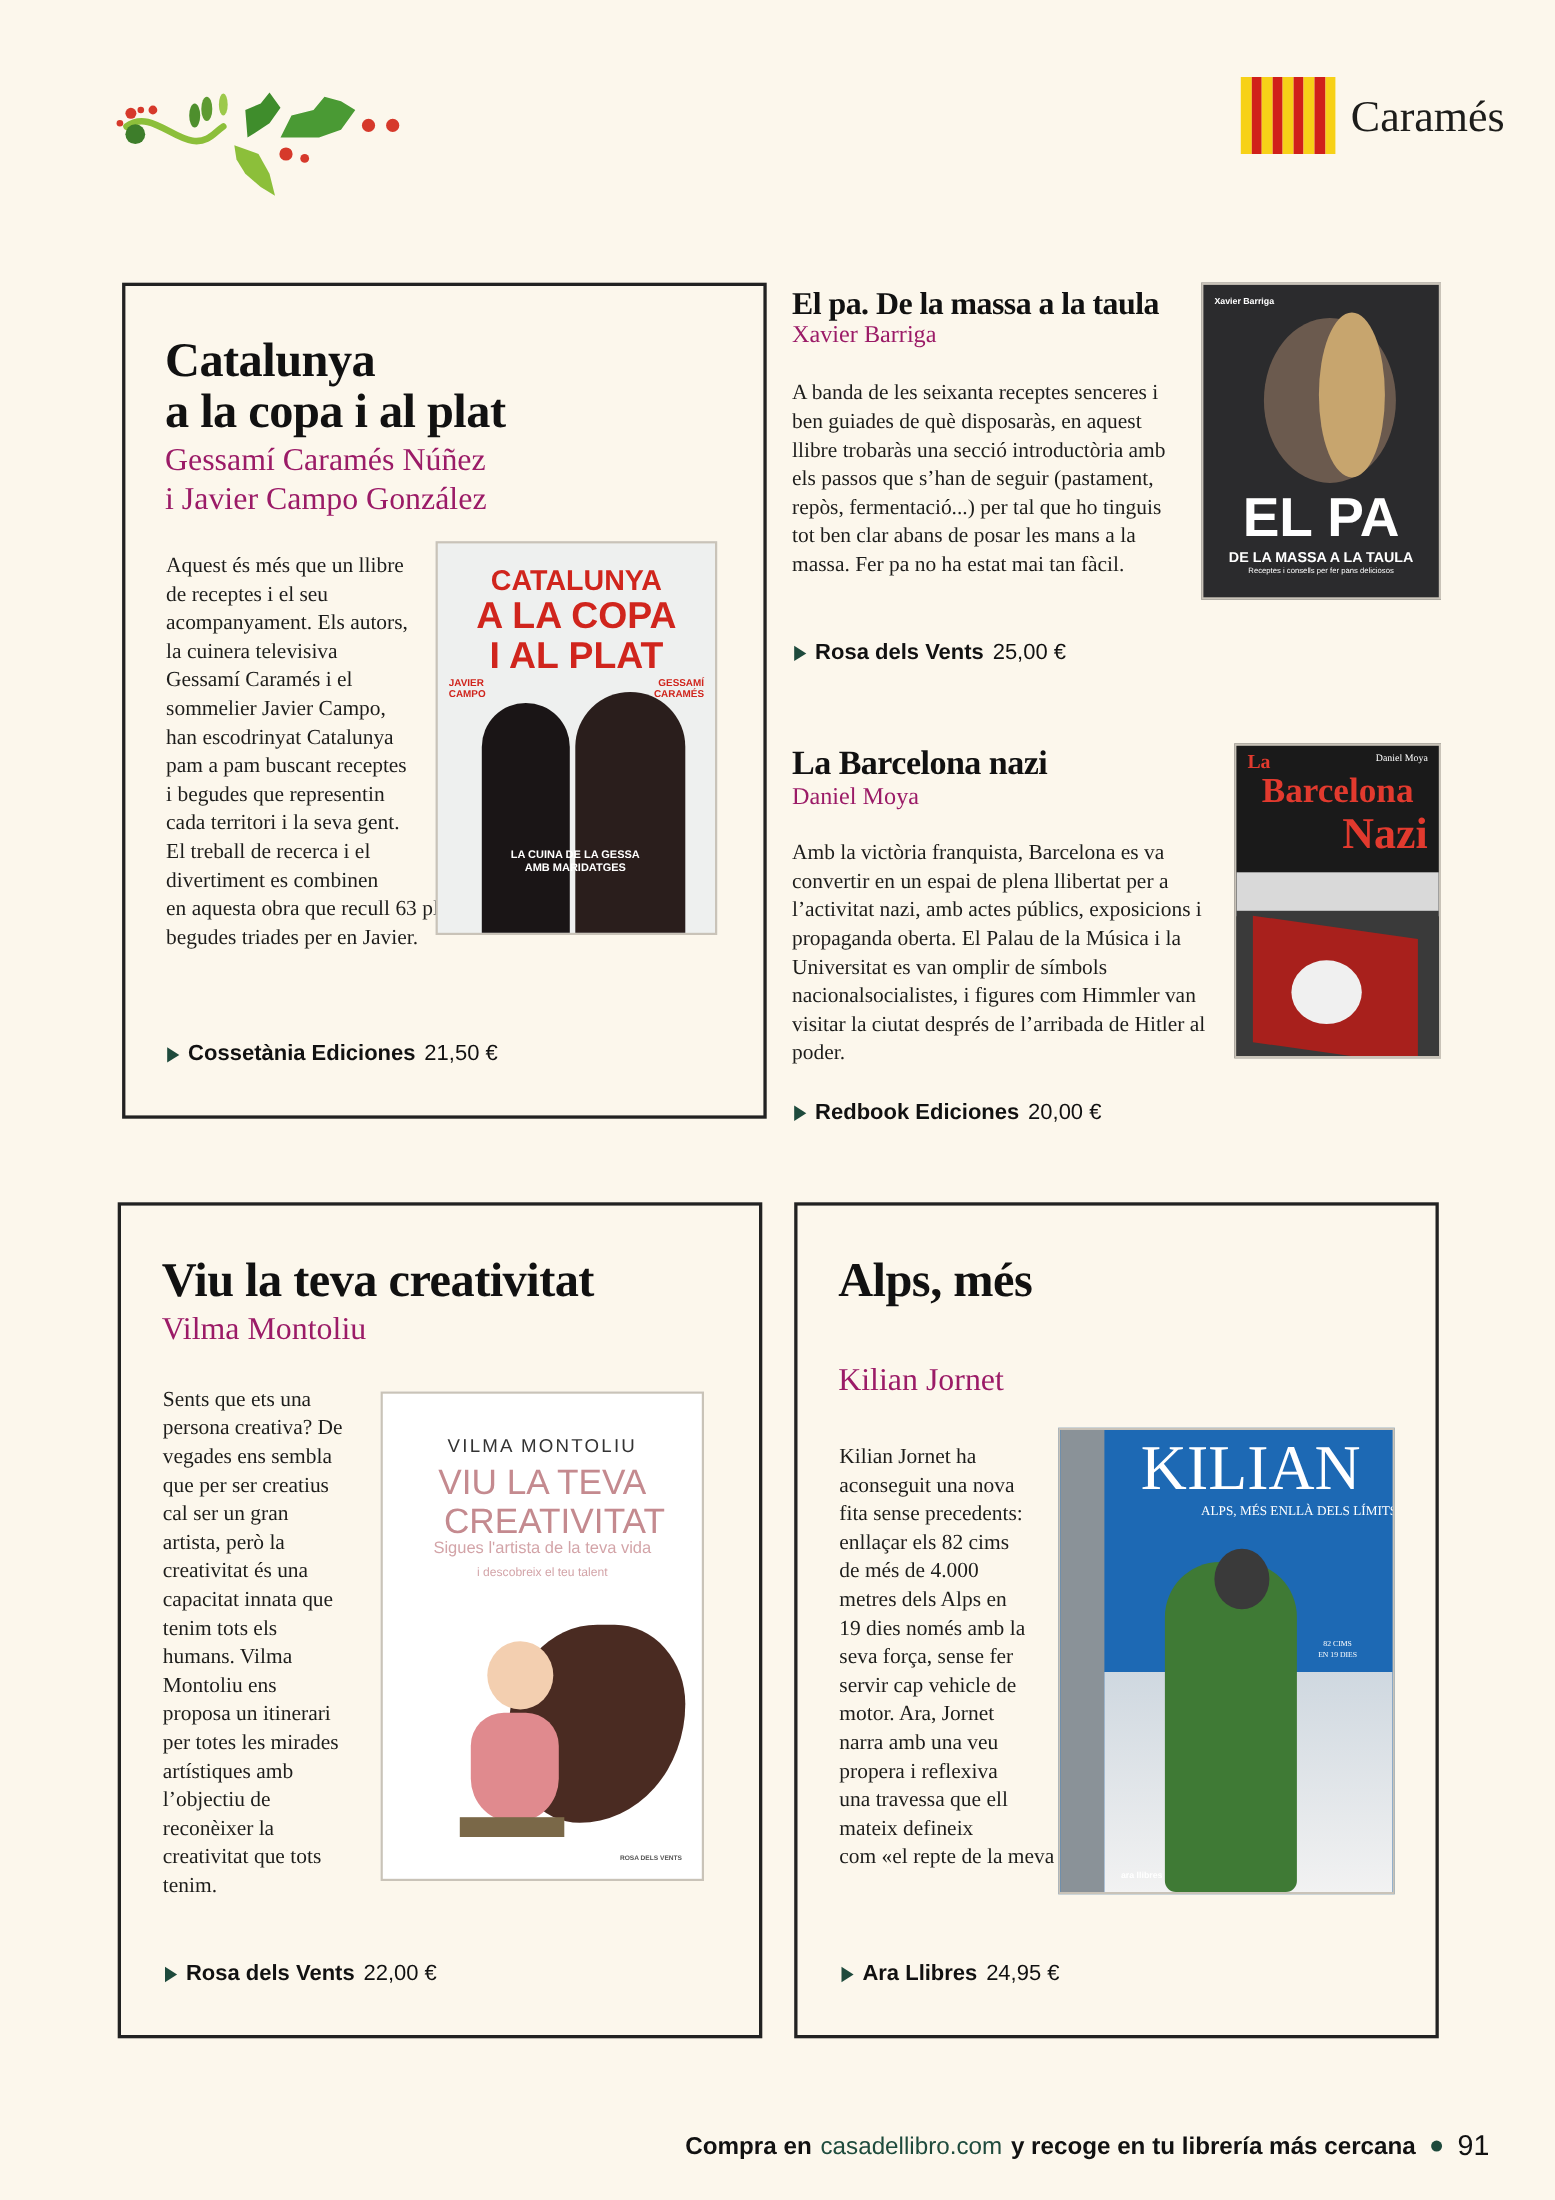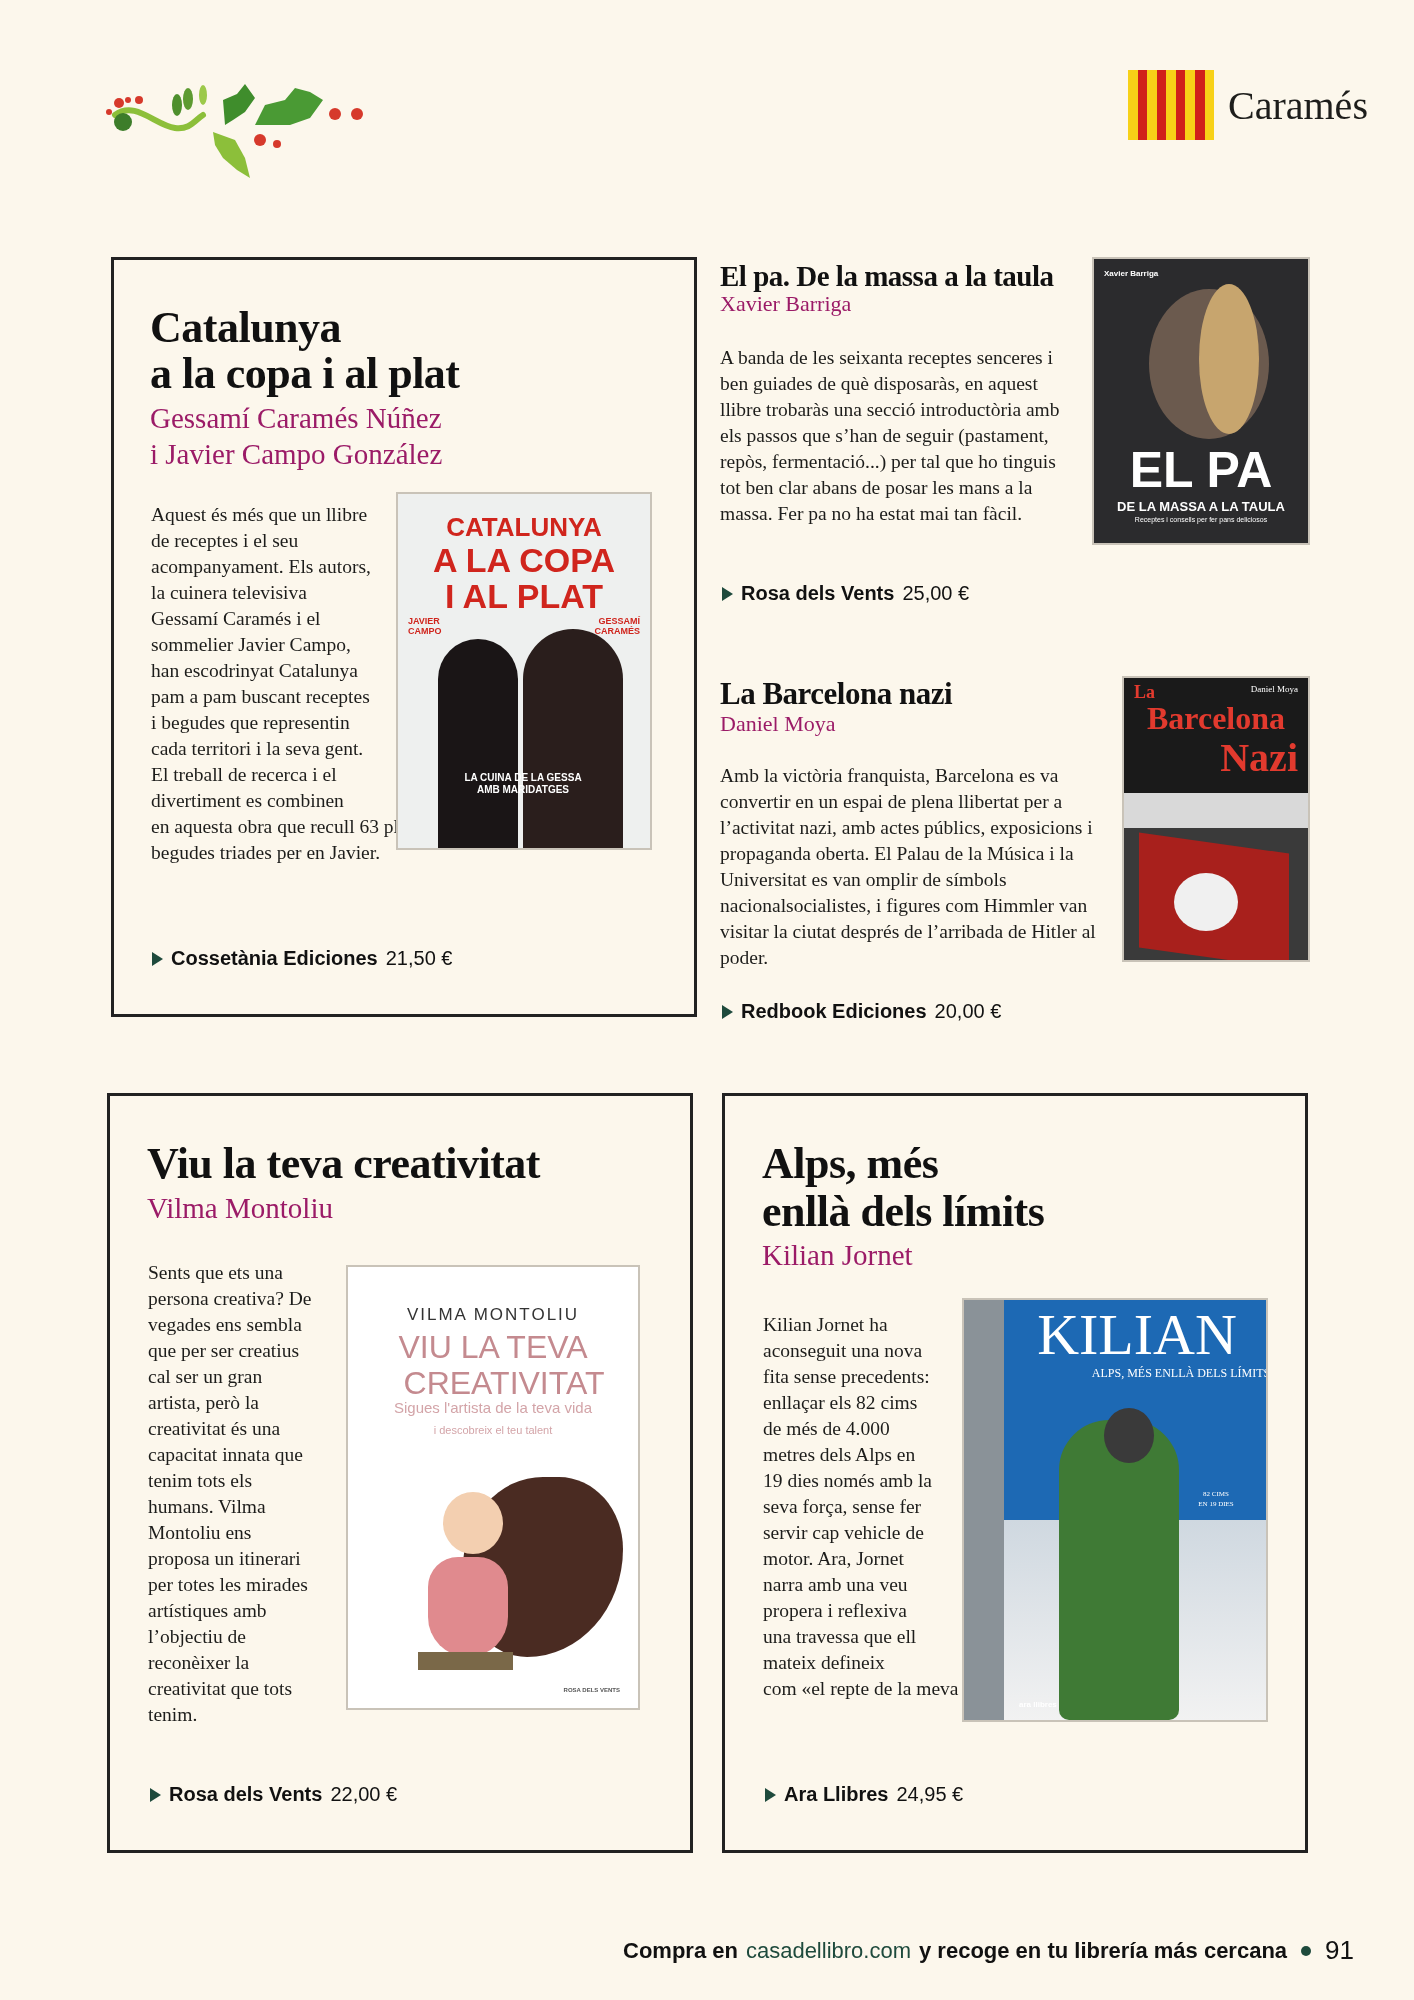--- a/index.html
+++ b/index.html
@@ -195,21 +195,21 @@
   <div class="cov-txt" style="top:420px;left:auto;right:18px;width:100px;text-align:right;color:#555;font-size:6px;">ROSA DELS VENTS</div>
 </div>
 <div class="abs price-line b4-price">
   <span class="tri"></span>
   <span class="publisher">Rosa dels Vents</span>
   <span>22,00 €</span>
 </div>
 
 <div class="abs box b5"></div>
 <h2 class="abs title b5-title">
-  <span>Alps, més</span><br><span>enllà dels límits</span>
+  <span>Alps, més</span><br>
 </h2>
 <p class="abs author b5-author">Kilian Jornet</p>
 <div class="abs body-text b5-text">
   <span style="display:block;width:175px;">Kilian Jornet ha aconseguit una nova fita sense precedents: enllaçar els 82 cims de més de 4.000 metres dels Alps en 19 dies només amb la seva força, sense fer servir cap vehicle de motor. Ara, Jornet narra amb una veu propera i reflexiva una travessa que ell mateix defineix</span>
   <span style="white-space:nowrap;">com «el repte de la meva vida».</span>
 </div>
 <div class="abs cover c5">
   <div style="position:absolute;left:0;top:0;width:40px;height:100%;background:#8a9298;"></div>
   <div style="position:absolute;left:40px;top:220px;right:0;bottom:0;background:linear-gradient(#cfd8e0,#f2f2f2);"></div>
   <div style="position:absolute;left:95px;top:120px;width:120px;height:300px;background:#3f7a35;border-radius:50px 50px 10px 10px;"></div>

